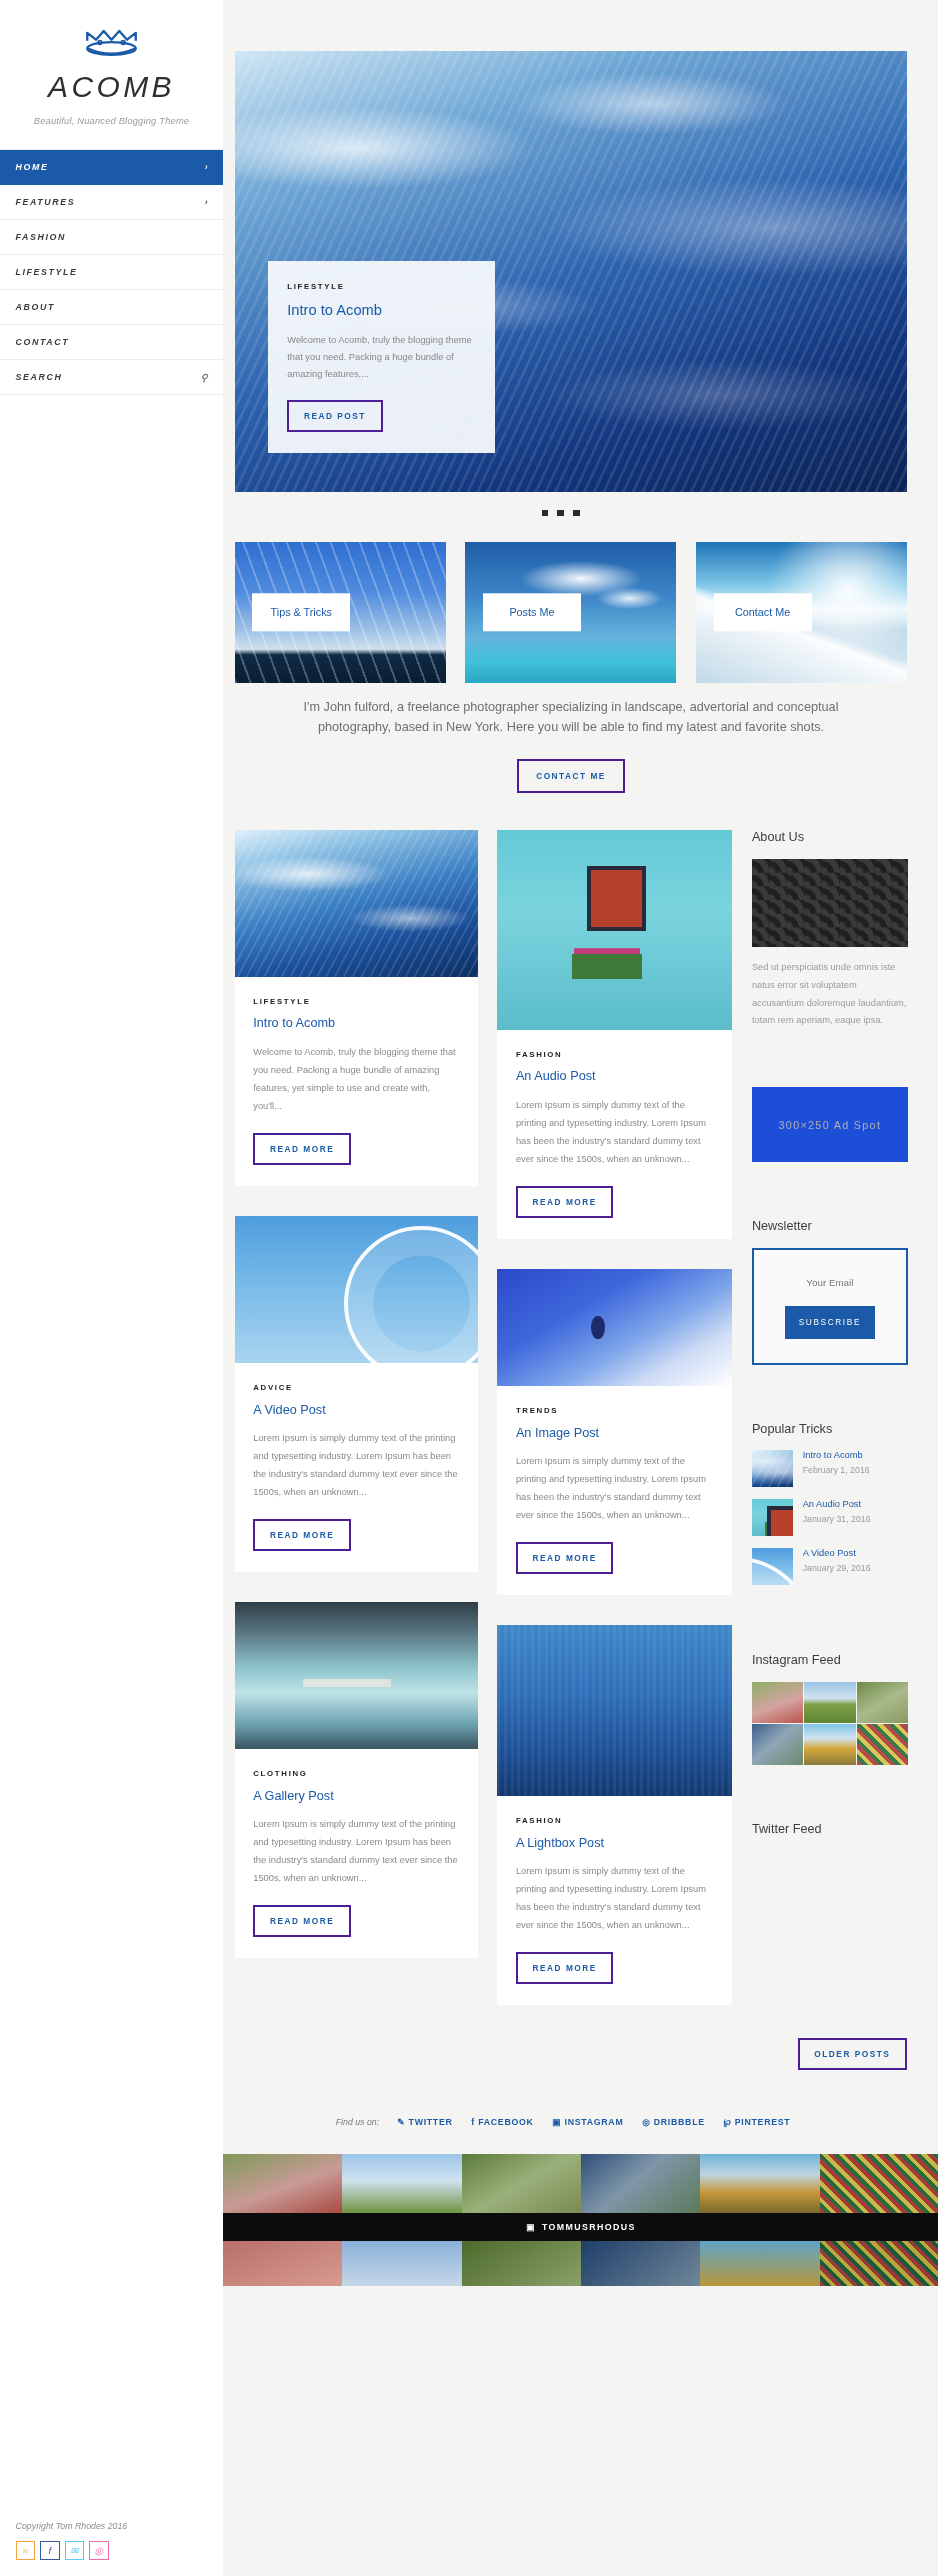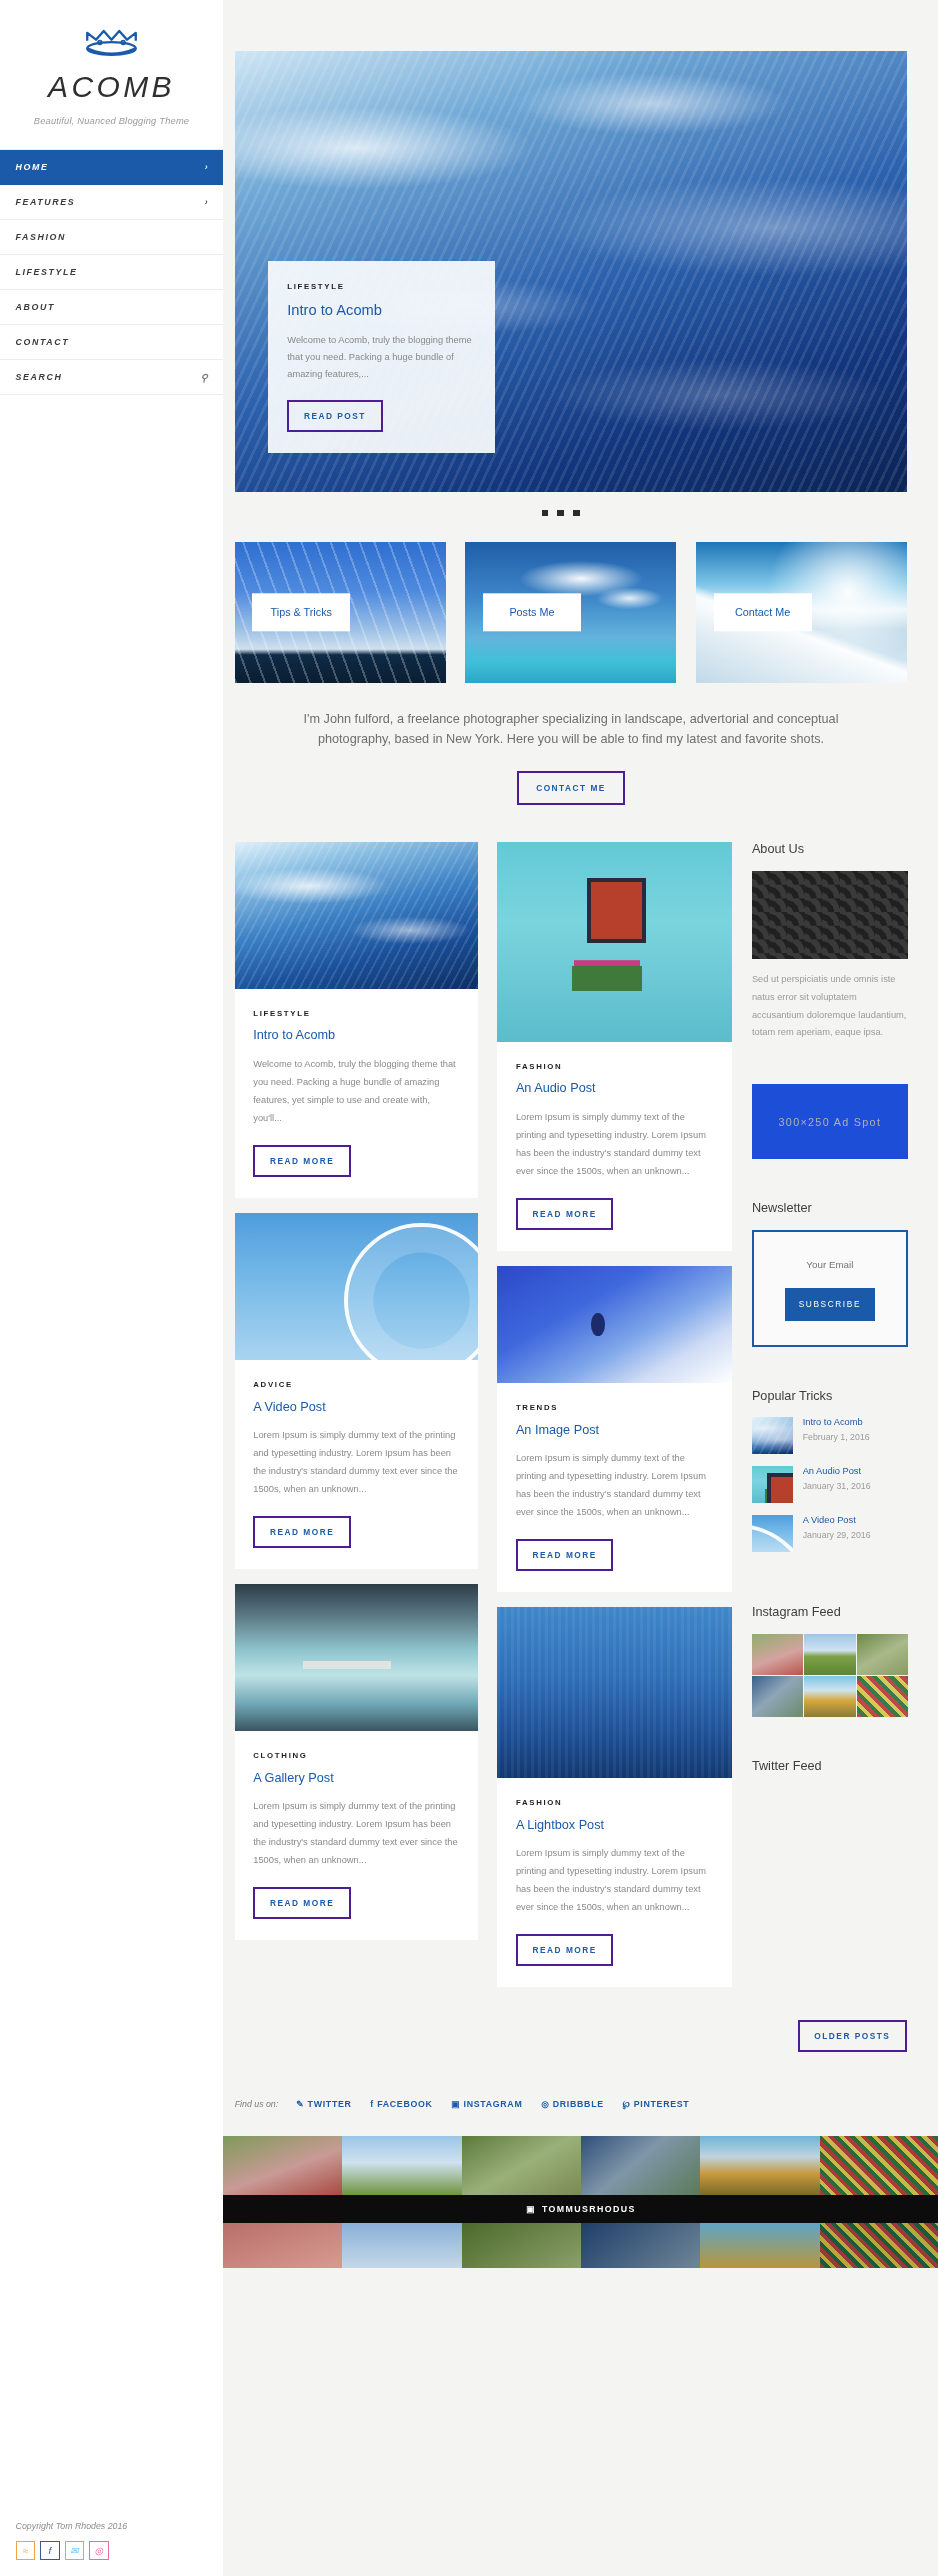--- a/index.html
+++ b/index.html
@@ -144,27 +144,27 @@
     left: 17.6px; top: 50%; transform: translateY(-50%);
     background: #fff;
     color: #1a5aa8;
     font-size: 10.8px;
     padding: 12.7px 17.6px;
     min-width: 98px;
     text-align: center;
   }
 
   
-  .intro { padding: 26px 88px 0 68px; text-align: center; }
+  .intro { padding: 14px 88px 0 68px; text-align: center; }
   .intro p { font-size: 12.7px; line-height: 1.62; color: #6f6f6f; }
   .intro .btn-outline { margin-top: 21.5px; padding: 9.8px 17.6px; }
 
   
   .grid { display: flex; gap: 19.6px; padding: 37px 32px 0 11.7px; align-items: flex-start; }
-  .col { display: flex; flex-direction: column; gap: 15px; }
+  .col { display: flex; flex-direction: column; gap: 30px; }
   .col-a { flex: 0 0 243px; }
   .col-b { flex: 0 0 235px; }
   .col-c { flex: 0 0 156px; }
 
   .card { background: #fff; }
   .card-img { width: 100%; height: 147px; }
   .card-body { padding: 19.6px 18.6px 21.5px; }
   .card-title { font-size: 12.7px; color: #1a5aa8; font-weight: 400; margin-bottom: 13.7px; }
   .card-excerpt { font-size: 9.3px; line-height: 1.92; color: #8a8a8a; margin-bottom: 17.6px; }
 
@@ -216,21 +216,21 @@
   }
   .pp-item { display: flex; gap: 9.8px; align-items: flex-start; margin-bottom: 11.7px; }
   .pp-thumb { flex: 0 0 41px; height: 37px; }
   .pp-title { font-size: 9.3px; color: #1a5aa8; margin-bottom: 4.9px; }
   .pp-date { font-size: 8.8px; color: #9b9b9b; }
   .ig-grid { display: grid; grid-template-columns: repeat(3,1fr); grid-auto-rows: 41px; gap: 1px; }
   .ig-c { width: 100%; height: 100%; }
 
   
   .older-wrap { padding: 33px 32px 0 11.7px; text-align: right; }
-  .findus { padding: 41px 32px 0 11.7px; }
+  .findus { padding: 41px 32px 0 11.7px; text-align: center; }
   .findus-label { font-size: 8.8px; font-style: italic; color: #7d7d7d; margin-right: 13.7px; }
   .soc-link { font-size: 8.8px; font-weight: bold; letter-spacing: 0.7px; color: #1a5aa8; margin-right: 15.6px; cursor: pointer; }
 
   
   .ig-strip { display: flex; height: 59px; margin-top: 25.4px; }
   .ig-strip > div { flex: 1; }
   .ig-bar {
     background: #0c0c0c; color: #fff;
     text-align: center; font-size: 8.8px;
     letter-spacing: 1.4px; font-weight: bold;

